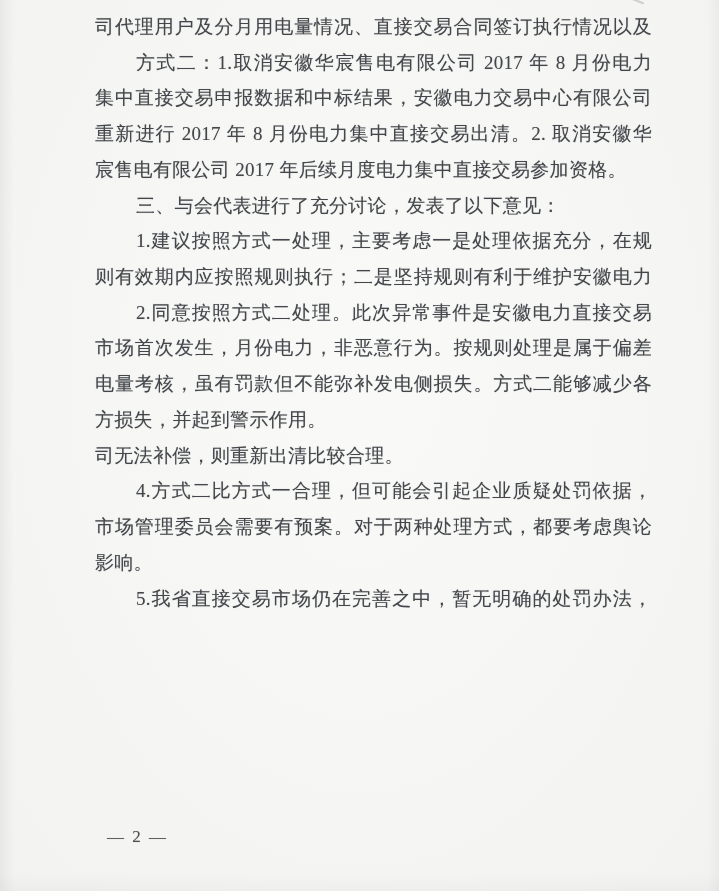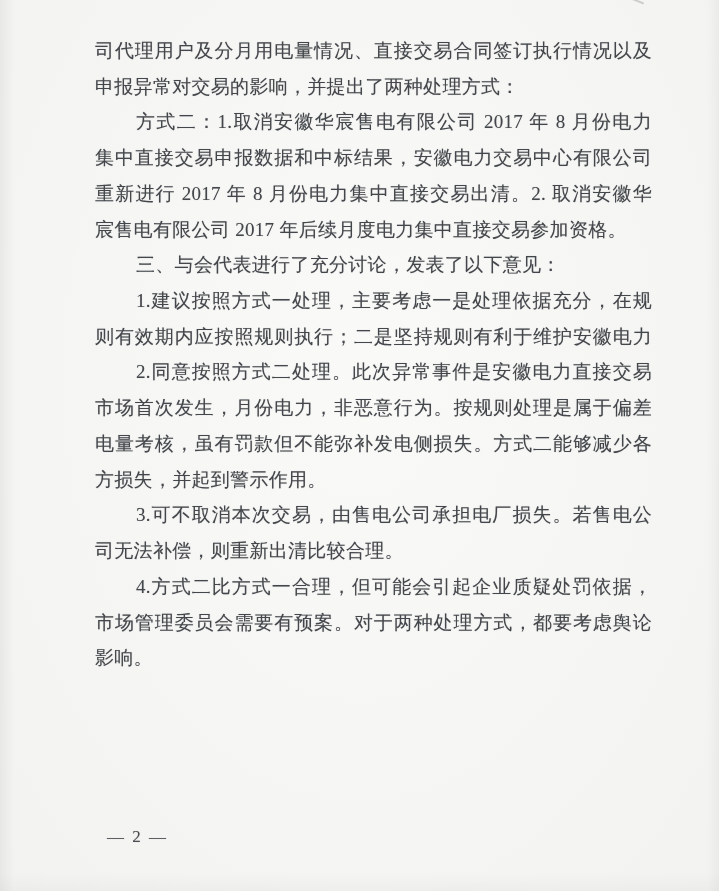--- a/index.html
+++ b/index.html
@@ -31,21 +31,21 @@
     top: -3px;
     width: 30px;
     height: 2px;
     background: rgba(160,160,158,0.45);
     transform: rotate(22deg);
     border-radius: 2px;
   }
   .body-text {
     position: absolute;
     left: 95px;
-    top: 33px;
+    top: 9px;
     width: 557px;
   }
   .line {
     height: 35.72px;
     line-height: 35.72px;
     font-size: 19px;
     white-space: normal;
     overflow: visible;
     text-align: justify;
     text-align-last: left;
@@ -72,33 +72,32 @@
   }
 </style>
 </head>
 <body style="--paper: #f5f5f3; --ink: #43464a;">
 
 <div class="page">
   <div class="scan-artifact"></div>
 
   <div class="body-text">
     <div class="line fill">司代理用户及分月用电量情况、直接交易合同签订执行情况以及</div>
-    <div class="line">申报异常对交易的影响，并提出了两种处理方式：</div>
     <div class="line indent fill">方式二：1.取消安徽华宸售电有限公司 2017 年 8 月份电力</div>
     <div class="line fill">集中直接交易申报数据和中标结果，安徽电力交易中心有限公司</div>
     <div class="line fill">重新进行 2017 年 8 月份电力集中直接交易出清。2. 取消安徽华</div>
     <div class="line">宸售电有限公司 2017 年后续月度电力集中直接交易参加资格。</div>
     <div class="line indent">三、与会代表进行了充分讨论，发表了以下意见：</div>
     <div class="line indent fill">1.建议按照方式一处理，主要考虑一是处理依据充分，在规</div>
     <div class="line fill">则有效期内应按照规则执行；二是坚持规则有利于维护安徽电力</div>
     <div class="line indent fill">2.同意按照方式二处理。此次异常事件是安徽电力直接交易</div>
     <div class="line fill">市场首次发生，月份电力，非恶意行为。按规则处理是属于偏差</div>
     <div class="line fill">电量考核，虽有罚款但不能弥补发电侧损失。方式二能够减少各</div>
     <div class="line">方损失，并起到警示作用。</div>
-    <div class="line indent fill">3.可不取消本次交易，由售电公司承担电厂损失。若售电公</div>
     <div class="line">司无法补偿，则重新出清比较合理。</div>
     <div class="line indent fill">4.方式二比方式一合理，但可能会引起企业质疑处罚依据，</div>
     <div class="line fill">市场管理委员会需要有预案。对于两种处理方式，都要考虑舆论</div>
     <div class="line">影响。</div>
+    <div class="line indent fill">5.我省直接交易市场仍在完善之中，暂无明确的处罚办法，</div>
   </div>
 
   <div class="footer">— 2 —</div>
 </div>
 
 </body></html>

